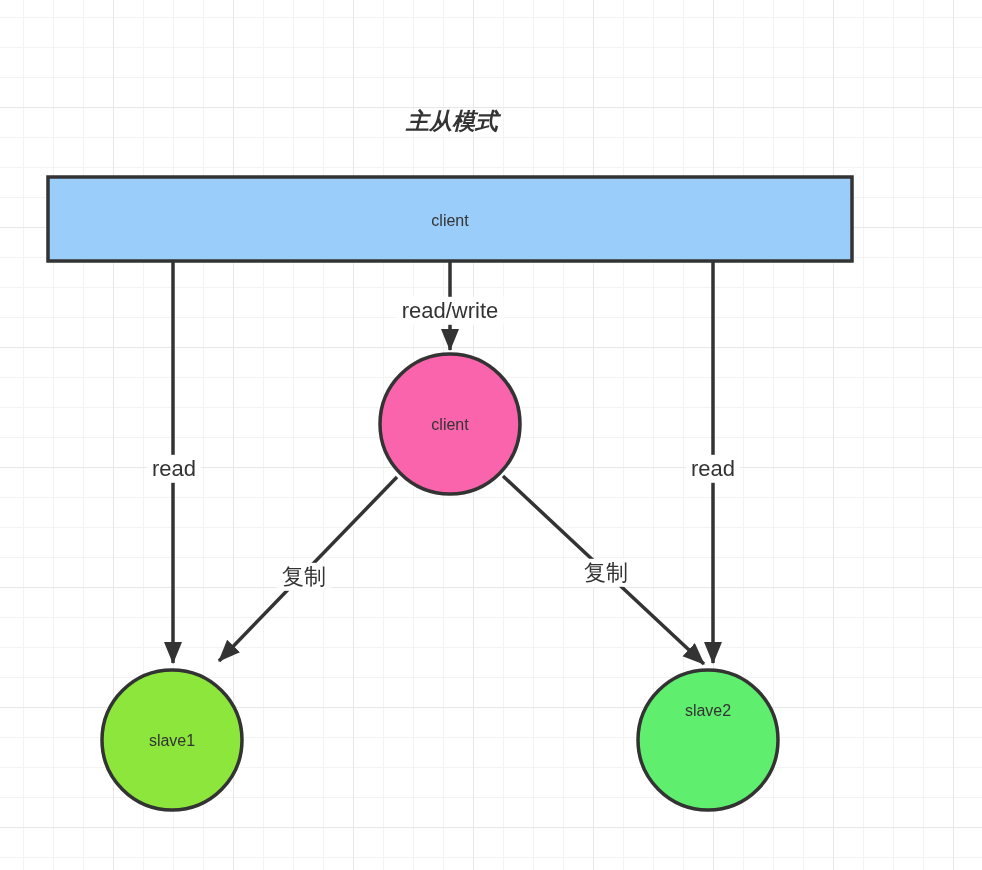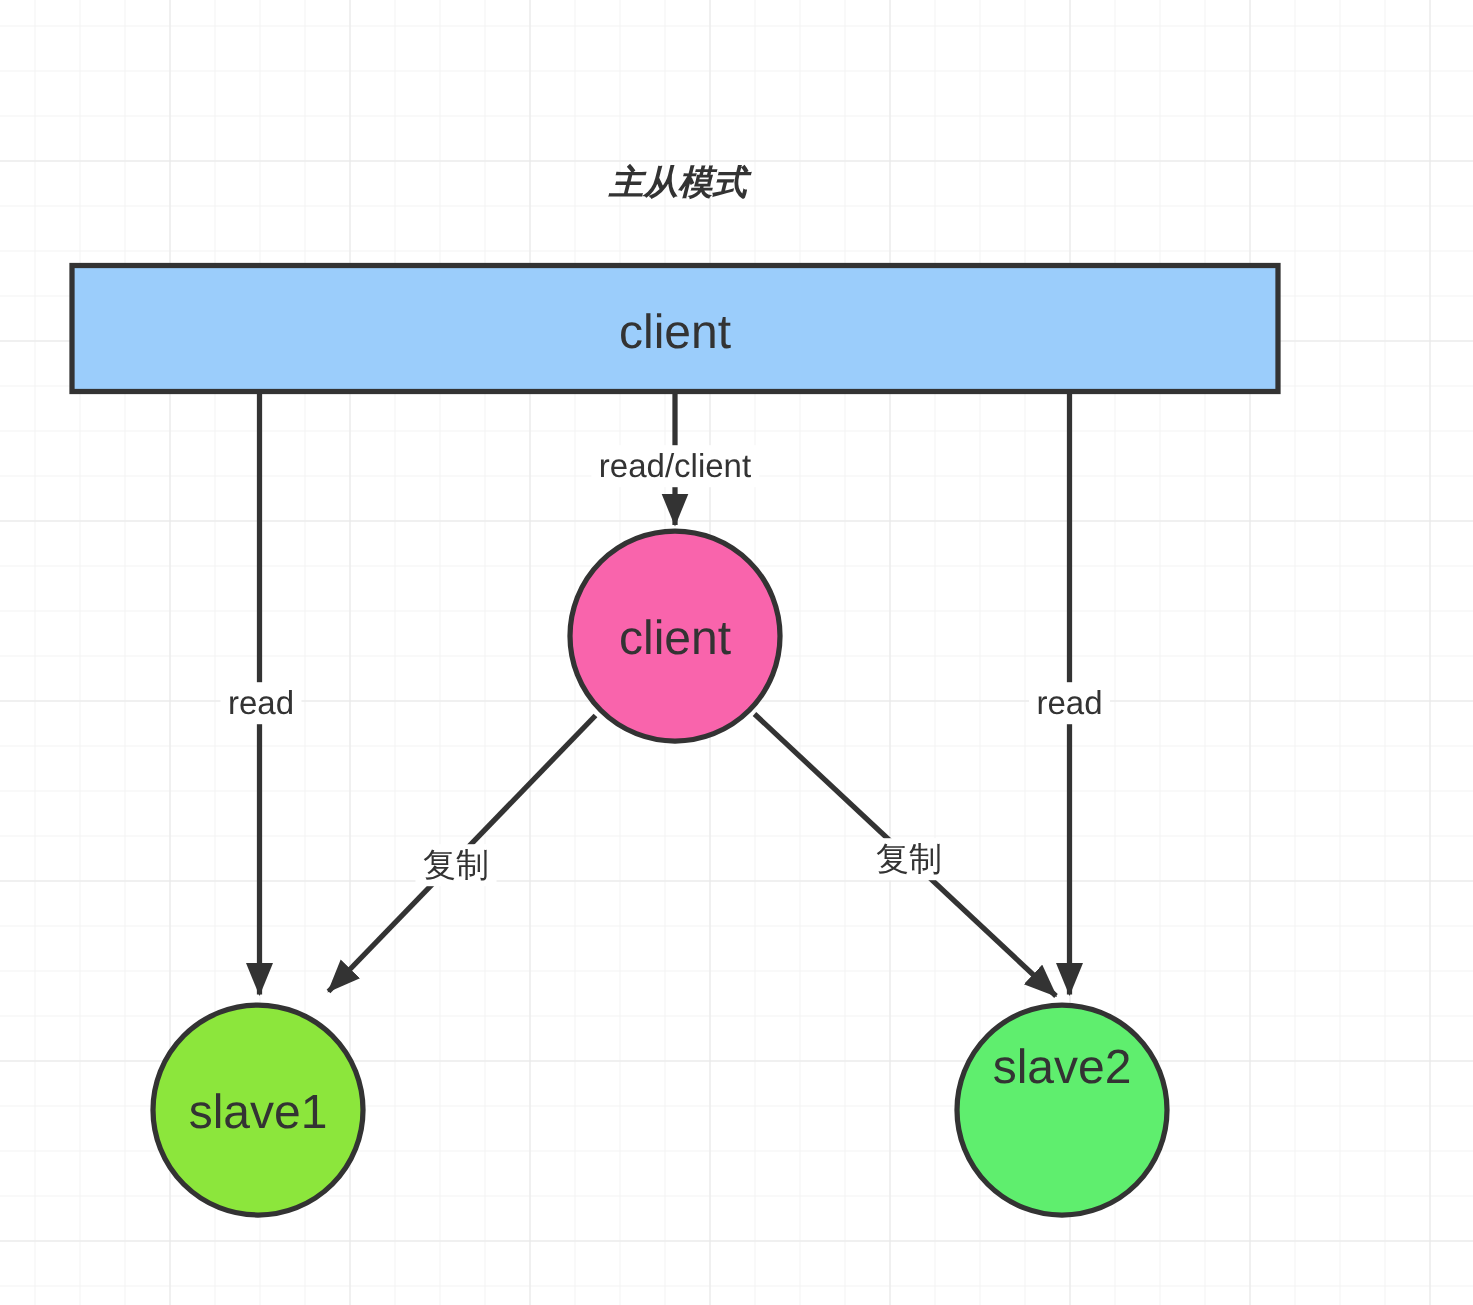--- a/index.html
+++ b/index.html
@@ -33,21 +33,21 @@
     color: #333333;
     font-size: 22px;
     line-height: 1.2;
     text-align: center;
   }
   .edge-lbl {
     background: #ffffff;
     padding: 1px 5px;
   }
   .node-lbl {
-    font-size: 32px;
+    font-size: 16px;
   }
   .title-lbl {
     font-size: 23px;
     font-weight: bold;
     font-style: italic;
   }
 </style>
 </head>
 <body>
 
@@ -69,21 +69,21 @@
     <rect x="48" y="177" width="804" height="84" stroke="#333333" stroke-width="3.5" fill="#9BCDFB"></rect>
     <circle cx="450" cy="424" r="70" stroke="#333333" stroke-width="3.5" fill="#F964AC"></circle>
     <circle cx="172" cy="740" r="70" stroke="#333333" stroke-width="3.5" fill="#8CE63C"></circle>
     <circle cx="708" cy="740" r="70" stroke="#333333" stroke-width="3.5" fill="#5FEE6E"></circle>
   </svg>
 
   <div class="lbl title-lbl" style="left:452px; top:122px;">主从模式</div>
 
   <div class="lbl node-lbl" style="left:450px; top:221px;">client</div>
 
-  <div class="lbl edge-lbl" style="left:450px; top:311px;">read/client</div>
+  <div class="lbl edge-lbl" style="left:450px; top:311px;">read/write</div>
 
   <div class="lbl node-lbl" style="left:450px; top:425px;">client</div>
 
   <div class="lbl edge-lbl" style="left:174px; top:469px;">read</div>
 
   <div class="lbl edge-lbl" style="left:713px; top:469px;">read</div>
 
   <div class="lbl edge-lbl" style="left:304px; top:577px;">复制</div>
 
   <div class="lbl edge-lbl" style="left:606px; top:573px;">复制</div>

